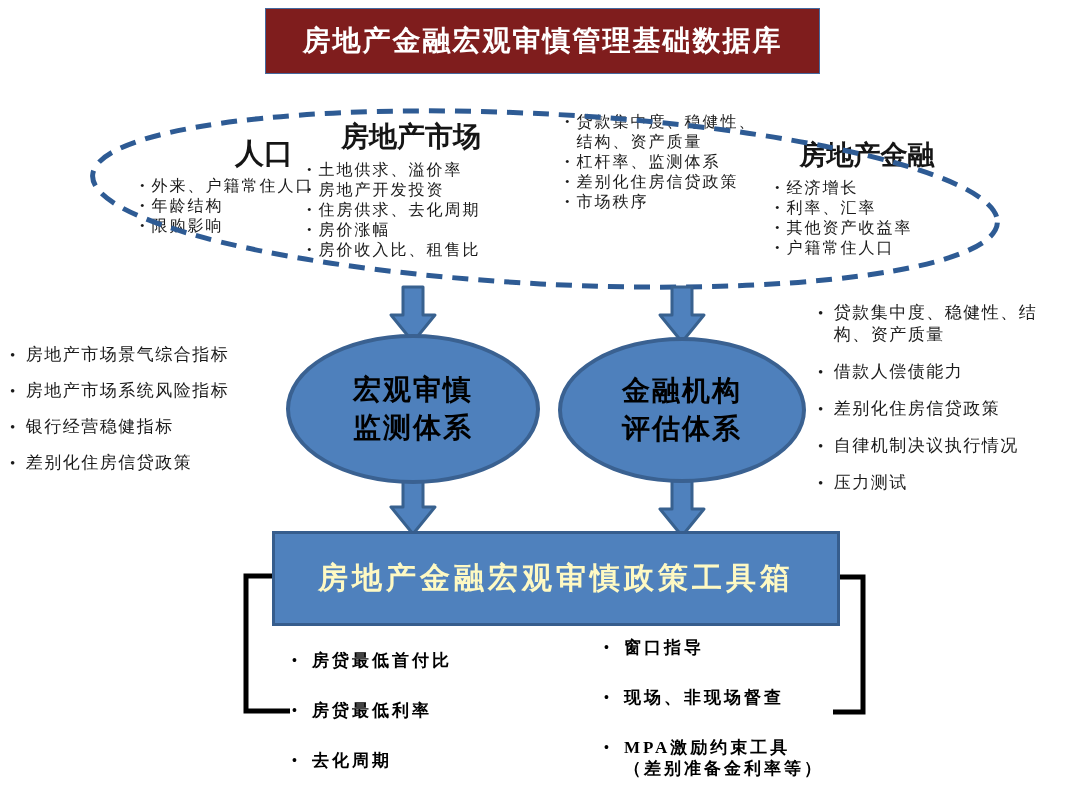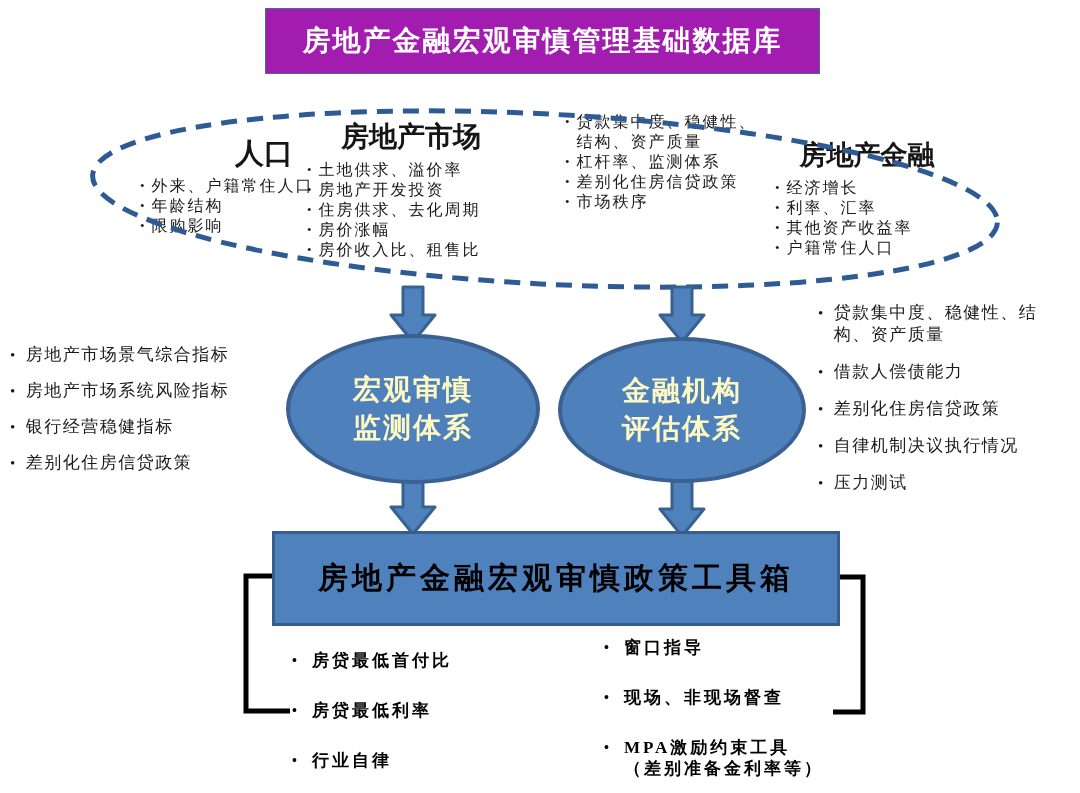--- a/index.html
+++ b/index.html
@@ -6,21 +6,21 @@
   .canvas {
     position:relative; width:1080px; height:793px; background:#ffffff;
     font-family:"Liberation Serif","DejaVu Serif",serif; color:#111;
     overflow:hidden;
   }
   .layer { position:absolute; left:0; top:0; width:1080px; height:793px; pointer-events:none; } .z2 { z-index:2; }
 
   
   .top-box {
     position:absolute; left:265px; top:8px; width:553px; height:64px; z-index:3;
-    background:#a21caf; border:1px solid #44699E;
+    background:#7f1d1d; border:1px solid #44699E;
     display:flex; align-items:center; justify-content:center;
   }
   .top-box .box-title {
     color:#fff; font-weight:bold; font-size:28px; letter-spacing:2px; white-space:nowrap;
   }
 
   
   .col-box { position:absolute; background:#ffffff; z-index:1; }
   .col-title { text-align:center; font-weight:bold; color:#151515; }
   .bullet-item { display:flex; align-items:flex-start; }
@@ -48,34 +48,34 @@
   .list-monitor .bullet-item { margin-bottom:14px; }
   .list-assessment { left:818px; top:302px; width:234px; }
   .list-assessment .bullet-item { margin-bottom:15px; }
 
   
   .node-ellipse {
     position:absolute; z-index:3; background:#4E80BC; border:4px solid #3A6191; border-radius:50%;
     display:flex; align-items:center; justify-content:center;
   }
   .node-label {
-    color:#fef9c3; font-weight:bold; font-size:28px; line-height:38px;
+    color:#000000; font-weight:bold; font-size:28px; line-height:38px;
     letter-spacing:2px; text-align:center; white-space:pre-line;
   }
   .node-monitor { left:286px; top:334px; width:246px; height:142px; }
   .node-assess  { left:558px; top:337px; width:240px; height:138px; }
 
   
   .toolbox-box {
     position:absolute; left:272px; top:531px; width:562px; height:89px; z-index:3;
     background:#4F81BD; border:3px solid #365D8D;
     display:flex; align-items:center; justify-content:center;
   }
   .toolbox-box .box-title {
-    color:#000000; font-weight:bold; font-size:30px; letter-spacing:4px; white-space:nowrap;
+    color:#fef9c3; font-weight:bold; font-size:30px; letter-spacing:4px; white-space:nowrap;
   }
 
   
   .tools { position:absolute; z-index:3; color:#000; }
   .tools .bullet-item { font-weight:bold; font-size:17px; line-height:21px; letter-spacing:3px; margin-bottom:29px; }
   .tools .bullet { font-size:14px; margin-right:12px; line-height:21px; }
   .tools-left  { left:292px; top:650px; width:215px; }
   .tools-right { left:604px; top:637px; width:255px; }
 </style>
 </head>
@@ -243,21 +243,21 @@
       <div class="bullet-item">
         <span class="bullet">•</span>
         <span class="bullet-text">房贷最低首付比</span>
       </div>
       <div class="bullet-item">
         <span class="bullet">•</span>
         <span class="bullet-text">房贷最低利率</span>
       </div>
       <div class="bullet-item">
         <span class="bullet">•</span>
-        <span class="bullet-text">行业自律</span>
+        <span class="bullet-text">去化周期</span>
       </div>
     </div>
   <div class="tools tools-right">
       <div class="bullet-item">
         <span class="bullet">•</span>
         <span class="bullet-text">窗口指导</span>
       </div>
       <div class="bullet-item">
         <span class="bullet">•</span>
         <span class="bullet-text">现场、非现场督查</span>

